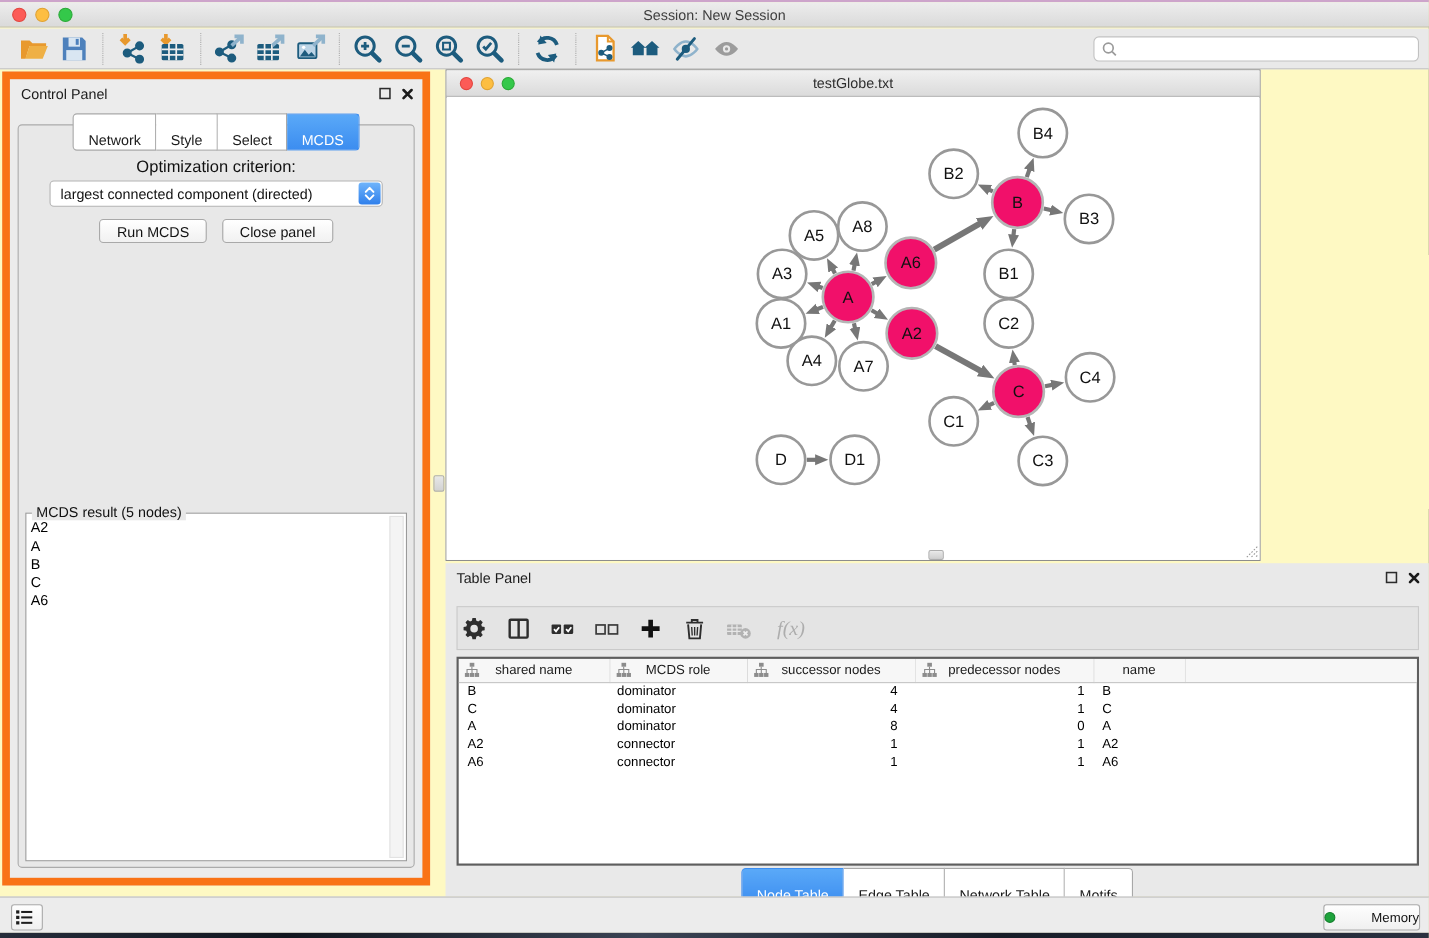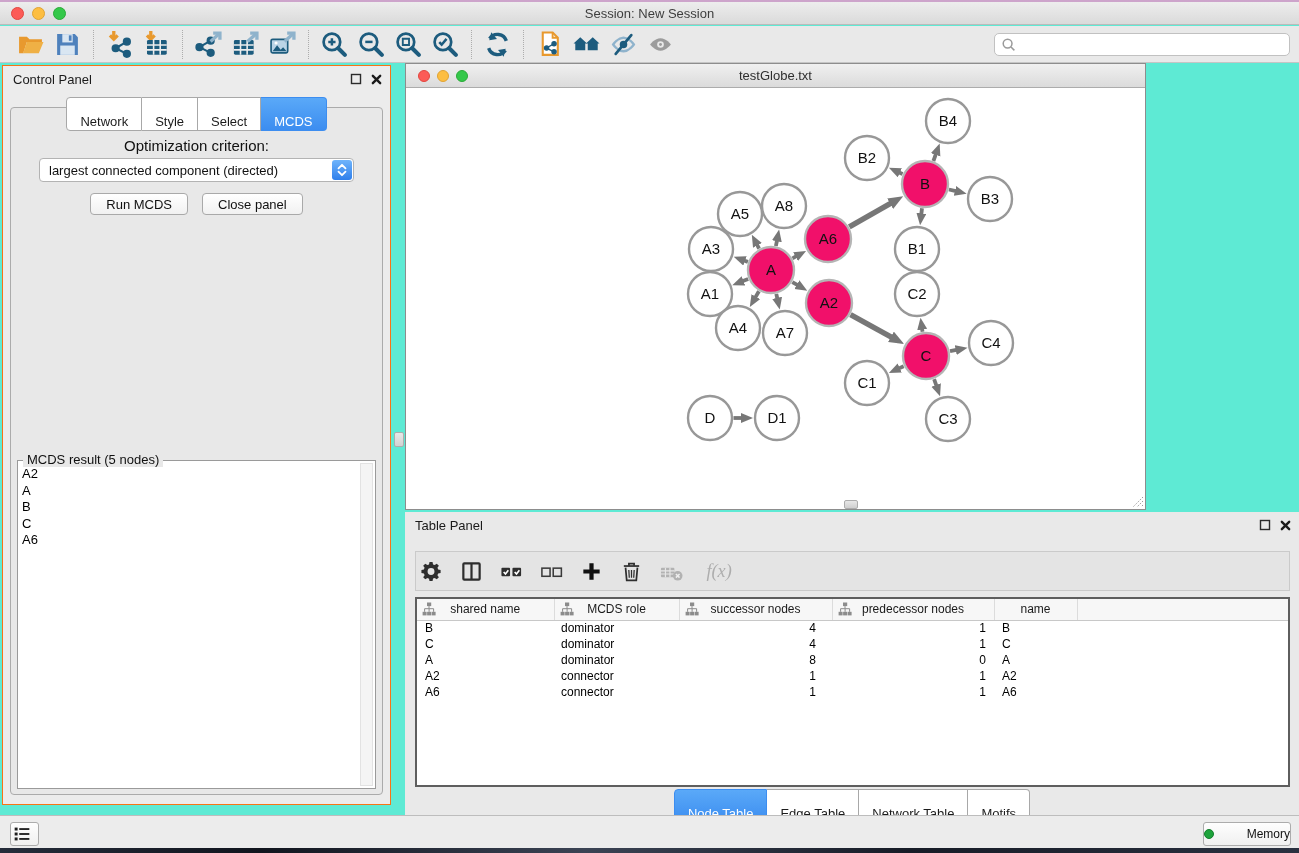--- a/index.html
+++ b/index.html
@@ -1,17 +1,17 @@
 <!DOCTYPE html>
 <html><head>
 <meta charset="utf-8">
 <style>
   * { margin:0; padding:0; box-sizing:border-box; }
   body { font-family:"Liberation Sans","DejaVu Sans",sans-serif; background:#444; }
-  .app { position:relative; width:1299px; height:853px; background:#5eead4; overflow:hidden; }
+  .app { position:relative; width:1299px; height:853px; background:#fef9c3; overflow:hidden; }
 
   
   .top-edge { position:absolute; top:0; left:0; right:0; height:2px; background:#CDA4CB; }
   .mac-titlebar { position:absolute; top:2px; left:0; right:0; height:23px;
      background:linear-gradient(#EDEDED,#DADADA); border-bottom:1px solid #BBB; }
   .traffic { position:absolute; left:11px; top:5px; display:flex; gap:8px; }
   .tl { width:13px; height:13px; border-radius:50%; }
   .tl.red   { background:#FC5B57; border:1px solid #E2463F; }
   .tl.yel   { background:#FDBE41; border:1px solid #E0A césar; border:1px solid #E0A333; }
   .tl.grn   { background:#34C84A; border:1px solid #2BAA38; }
@@ -22,21 +22,21 @@
      border-bottom:1px solid #C5C5C5; display:flex; align-items:center; padding-left:12px; }
   .tb-btn { width:37px; height:31px; display:flex; align-items:center; justify-content:center; cursor:default; }
   .tb-sep { width:0; height:29px; border-left:1px dotted #ACACAC; margin:0 7px; }
   .search-box { position:absolute; right:9px; top:7px; width:296px; height:23px; background:#fff;
      border:1px solid #C1C1C1; border-radius:5px; display:flex; align-items:center; padding:0 6px; }
   .search-box input { border:none; outline:none; flex:1; font-size:12px; background:transparent;
      font-family:"Liberation Sans",sans-serif; }
 
   
   .control-panel { position:absolute; left:2px; top:65px; width:389px; height:740px;
-     background:#ECECEC; border:1px solid #f97316; }
+     background:#ECECEC; border:7px solid #f97316; }
   .panel-header { position:relative; height:27px; }
   .panel-title { position:absolute; left:10px; top:6px; font-size:13px; color:#1B1B1B; }
   .panel-icons { position:absolute; right:8px; top:7px; display:flex; gap:9px; align-items:center; }
   .cp-tabs { position:absolute; top:31px; left:0; right:0; display:flex; justify-content:center; z-index:2; }
   .cp-body { position:absolute; left:7px; right:7px; top:41px; bottom:9px;
      border:1px solid #ABABAB; border-radius:4px; background:#E8E8E8; }
   .opt-label { position:absolute; top:29px; left:0; right:0; text-align:center; font-size:15px; color:#111; }
   .mac-select { position:absolute; top:50px; left:28px; right:28px; height:24px; background:#fff;
      border:1px solid #B3B3B3; border-radius:4px; font-size:13px; color:#111;
      display:flex; align-items:center; padding-left:9px; }

